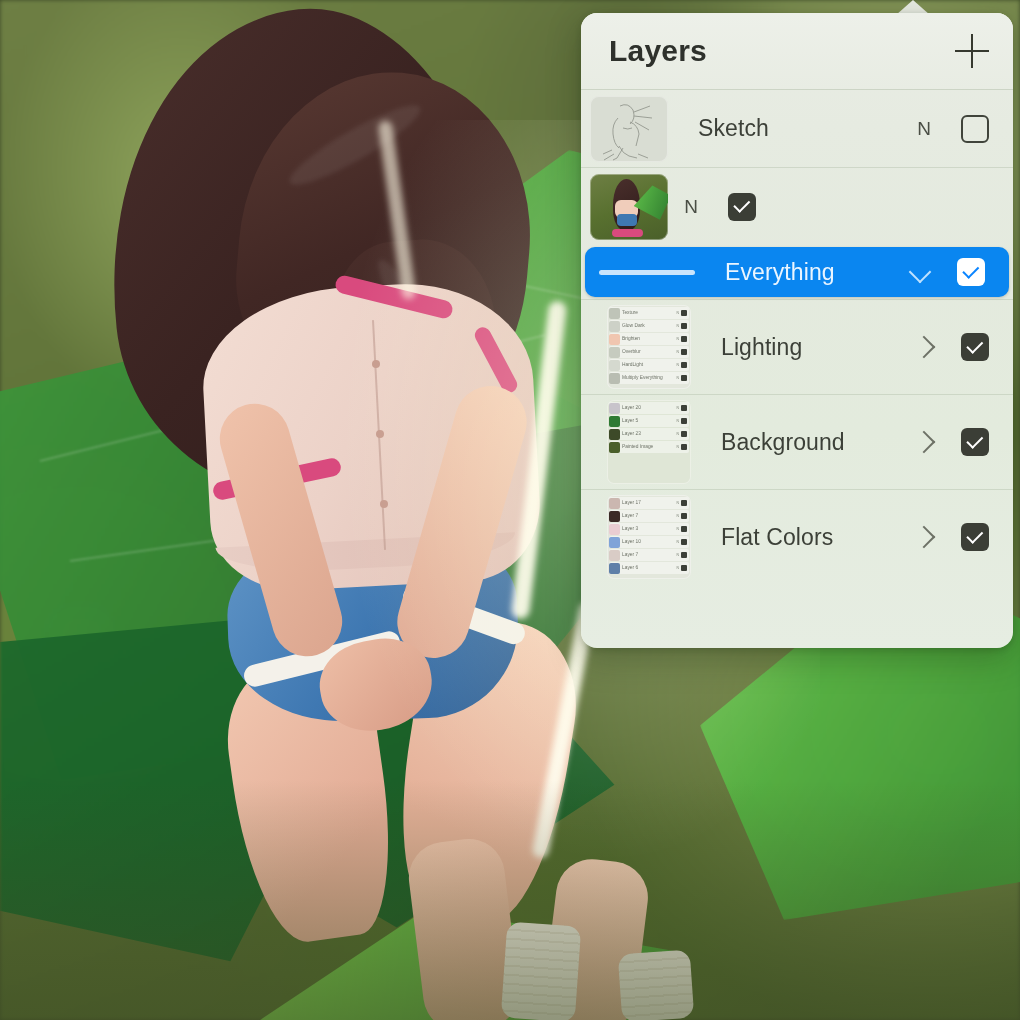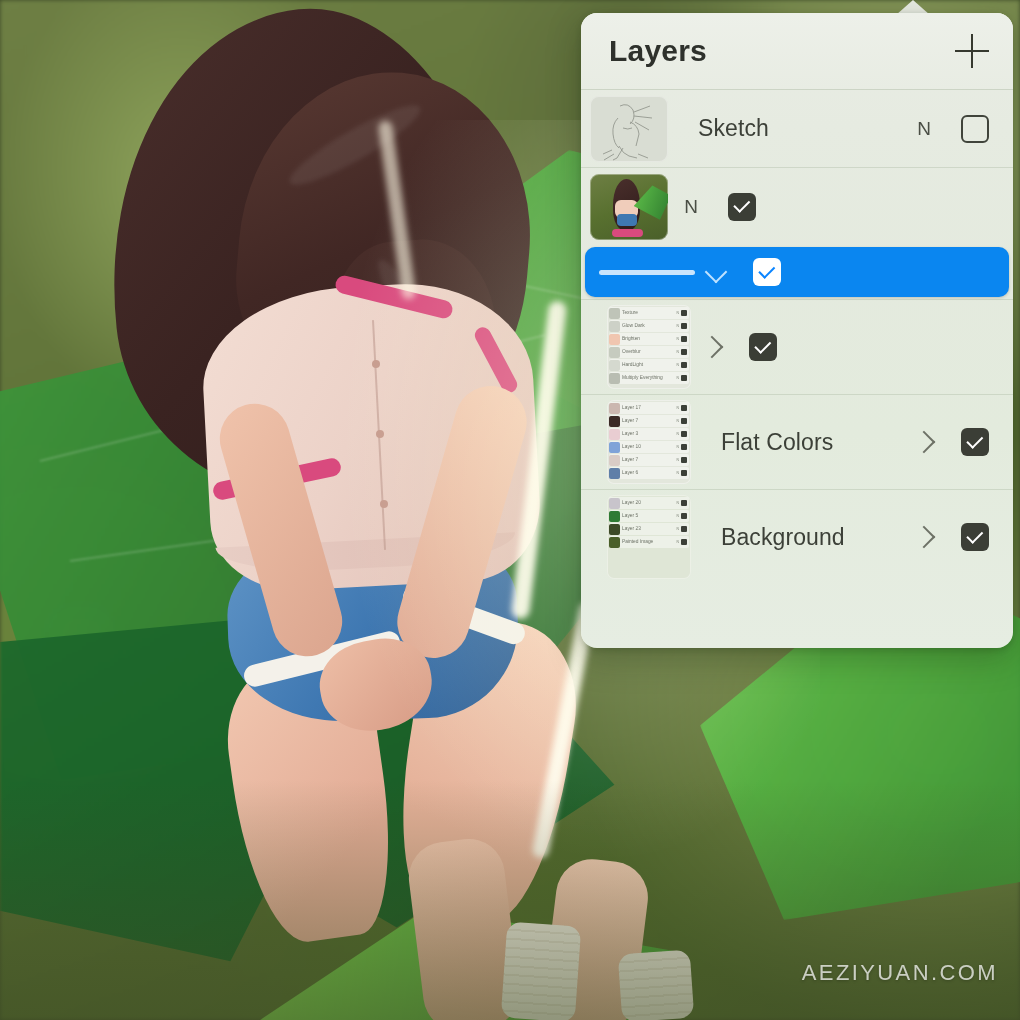--- a/index.html
+++ b/index.html
@@ -455,21 +455,20 @@
 
       <div class="rimlight rim1"></div>
       <div class="rimlight rim2"></div>
       <div class="rimlight rim3"></div>
     </div>
 
     <div class="sunglow"></div>
     <div class="bottom-shade"></div>
   </div>
 
-  <div class="watermark">AEZIYUAN.COM</div>
 
   <div class="panel-notch"></div>
 
   <div class="panel">
 
     <div class="panel-header">
       <div class="panel-title">Layers</div>
       <div class="add-icon"></div>
     </div>
 
@@ -502,20 +501,21 @@
           <div style="position:absolute;left:34%;top:62%;width:26%;height:18%;background:#3f78b2;border-radius:4px;"></div>
           <div style="position:absolute;left:56%;top:18%;width:48%;height:52%;background:linear-gradient(110deg,#5fc04a,#2e7a2e);clip-path:polygon(0% 60%,50% 0%,100% 30%,70% 100%);"></div>
           <div style="position:absolute;left:28%;top:84%;width:40%;height:12%;background:#d94a7e;border-radius:4px;"></div>
         </div>
         <div class="row-blend">N</div>
         <div class="chk on"></div>
       </div>
 
       <div class="row selected">
         <div class="sel-bar"></div>
+        <div class="row-label">Everything</div>
         <div class="chev down"></div>
         <div class="chk sel"></div>
       </div>
 
       <div class="row group">
         <div class="grp-thumb">
           <div class="mini">
             <div class="mini-th" style="background:#bfc4b8;"></div>
             <div class="mini-name">Texture</div>
             <div class="mini-n">N</div>
@@ -545,20 +545,53 @@
             <div class="mini-n">N</div>
             <div class="mini-box"></div>
           </div>
           <div class="mini">
             <div class="mini-th" style="background:#b9bdb2;"></div>
             <div class="mini-name">Multiply Everything</div>
             <div class="mini-n">N</div>
             <div class="mini-box"></div>
           </div>
         </div>
+        <div class="row-label">Lighting</div>
+        <div class="chev right"></div>
+        <div class="chk on"></div>
+      </div>
+
+      <div class="row group">
+        <div class="grp-thumb" style="background:#dfe6d6;">
+          <div class="mini">
+            <div class="mini-th" style="background:#c8c4cb;"></div>
+            <div class="mini-name">Layer 20</div>
+            <div class="mini-n">N</div>
+            <div class="mini-box"></div>
+          </div>
+          <div class="mini">
+            <div class="mini-th" style="background:#2f7a34;"></div>
+            <div class="mini-name">Layer 5</div>
+            <div class="mini-n">N</div>
+            <div class="mini-box"></div>
+          </div>
+          <div class="mini">
+            <div class="mini-th" style="background:#3d4a28;"></div>
+            <div class="mini-name">Layer 23</div>
+            <div class="mini-n">N</div>
+            <div class="mini-box"></div>
+          </div>
+          <div class="mini">
+            <div class="mini-th" style="background:#4a5f2a;"></div>
+            <div class="mini-name">Painted Image</div>
+            <div class="mini-n">N</div>
+            <div class="mini-box"></div>
+          </div>
+        </div>
+        <div class="row-label">Background</div>
         <div class="chev right"></div>
         <div class="chk on"></div>
       </div>
 
       <div class="row group">
         <div class="grp-thumb">
           <div class="mini">
             <div class="mini-th" style="background:#cbb7b0;"></div>
             <div class="mini-name">Layer 17</div>
             <div class="mini-n">N</div>
@@ -593,49 +626,17 @@
             <div class="mini-name">Layer 6</div>
             <div class="mini-n">N</div>
             <div class="mini-box"></div>
           </div>
         </div>
         <div class="row-label">Flat Colors</div>
         <div class="chev right"></div>
         <div class="chk on"></div>
       </div>
 
-      <div class="row group">
-        <div class="grp-thumb" style="background:#dfe6d6;">
-          <div class="mini">
-            <div class="mini-th" style="background:#c8c4cb;"></div>
-            <div class="mini-name">Layer 20</div>
-            <div class="mini-n">N</div>
-            <div class="mini-box"></div>
-          </div>
-          <div class="mini">
-            <div class="mini-th" style="background:#2f7a34;"></div>
-            <div class="mini-name">Layer 5</div>
-            <div class="mini-n">N</div>
-            <div class="mini-box"></div>
-          </div>
-          <div class="mini">
-            <div class="mini-th" style="background:#3d4a28;"></div>
-            <div class="mini-name">Layer 23</div>
-            <div class="mini-n">N</div>
-            <div class="mini-box"></div>
-          </div>
-          <div class="mini">
-            <div class="mini-th" style="background:#4a5f2a;"></div>
-            <div class="mini-name">Painted Image</div>
-            <div class="mini-n">N</div>
-            <div class="mini-box"></div>
-          </div>
-        </div>
-        <div class="row-label">Background</div>
-        <div class="chev right"></div>
-        <div class="chk on"></div>
-      </div>
-
 
     </div>
   </div>
 
 </div>
 
 </body></html>

